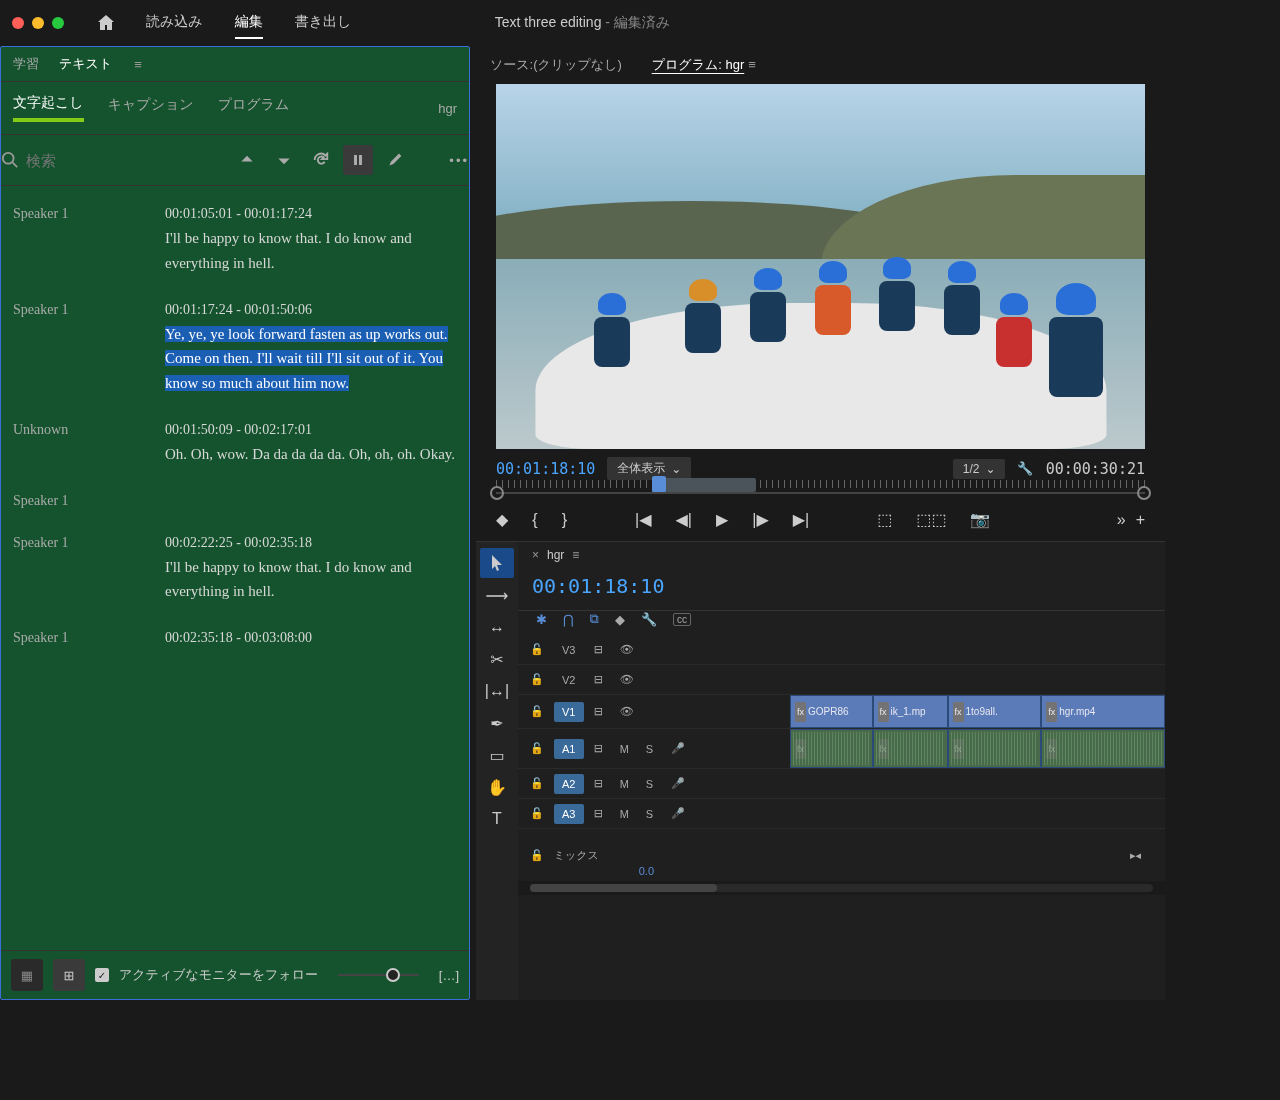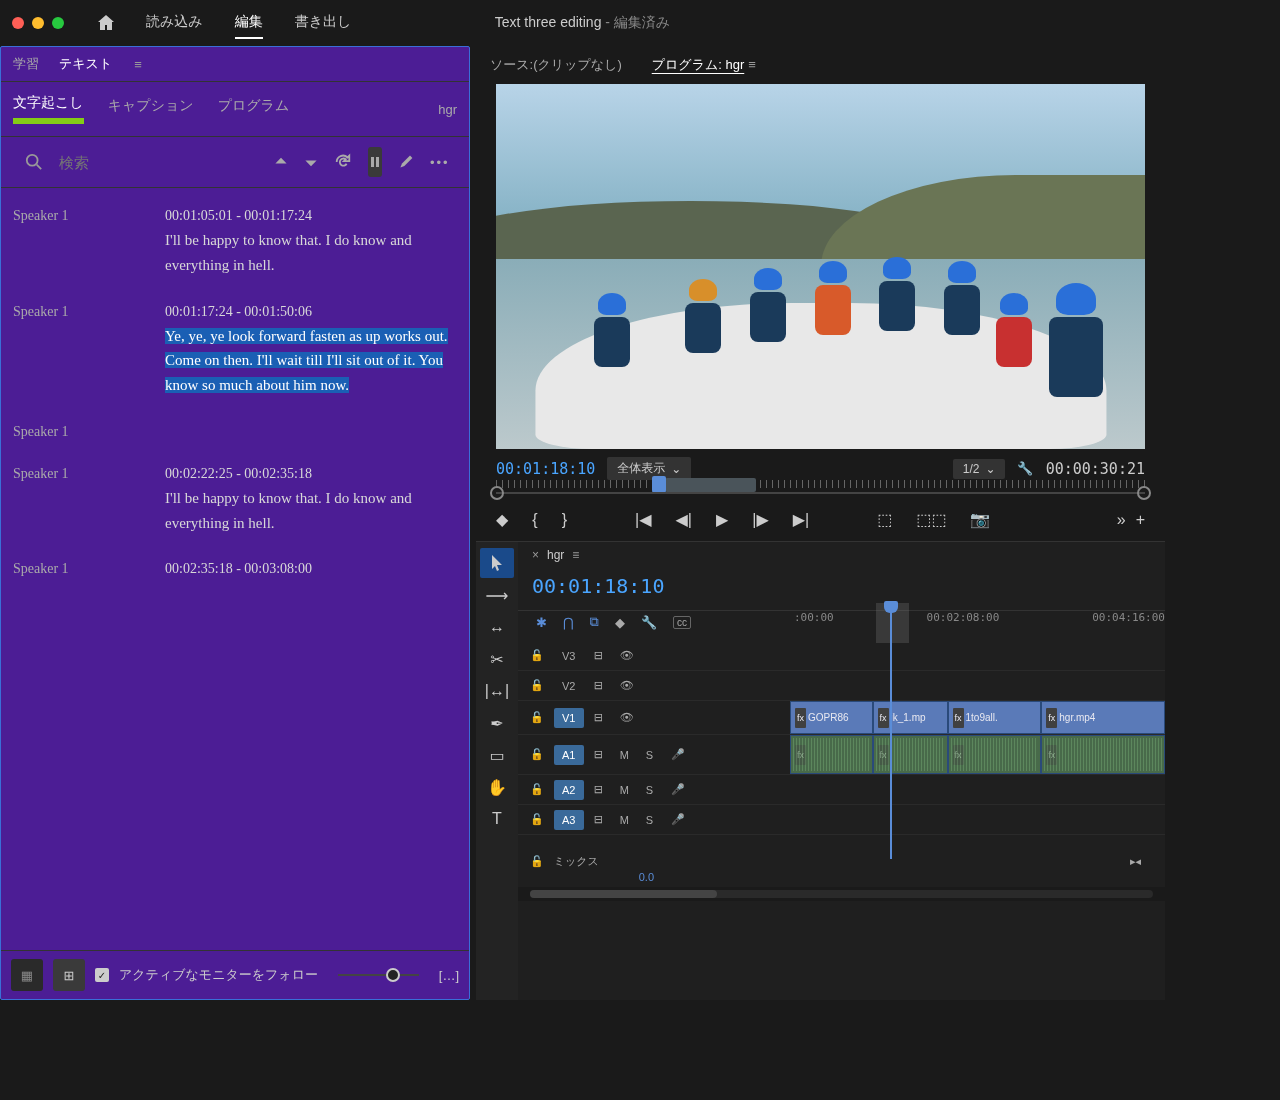--- a/index.html
+++ b/index.html
@@ -30,31 +30,31 @@
 .top-tab.active { color: #fff; border-bottom: 2px solid #fff; }
 .doc-title { position: absolute; left: 50%; transform: translateX(-50%); color: #ccc; font-size: 14px; }
 .doc-title .muted { color: #888; }
 .main { display: flex; height: calc(100% - 46px); }
 .left-panel {
   width: 470px;
   border: 1px solid #3a6fd8;
   border-radius: 2px;
   display: flex;
   flex-direction: column;
-  background: #4c1d95;
+  background: #14532d;
 }
 .panel-header { display: flex; align-items: center; gap: 20px; padding: 8px 12px; border-bottom: 1px solid #333; }
 .ph-item { color: #aaa; font-size: 13px; cursor: pointer; }
 .ph-item.active { color: #fff; }
 .ph-menu { margin-left: 2px; color: #999; }
 .sub-tabs { display: flex; gap: 24px; padding: 12px 12px; border-bottom: 1px solid #333; align-items: center; }
 .sub-tab { color: #aaa; font-size: 14px; cursor: pointer; padding-bottom: 6px; }
-.sub-tab.active { color: #fff; border-bottom: 6px solid #84cc16; text-align: center; }
+.sub-tab.active { color: #fff; border-bottom: 4px solid #84cc16; text-align: center; }
 .sub-right { margin-left: auto; color: #aaa; }
-.search-row { display: flex; align-items: center; gap: 16px; padding: 10px 24px; border-bottom: 1px solid #333; }
+.search-row { display: flex; align-items: center; gap: 7px; padding: 10px 0; border-bottom: 1px solid #333; }
 .search-input { flex: 0 0 120px; border: none; background: transparent; color: #999; font-size: 15px; outline: none; }
 .search-ico { color: #999; }
 .tool-ico { width: 30px; height: 30px; display: flex; align-items: center; justify-content: center; color: #aaa; cursor: pointer; border-radius: 3px; }
 .tool-ico.active { background: #3a3a3a; }
 .dots { margin-left: auto; letter-spacing: 2px; color: #aaa; }
 .transcript { flex: 1; overflow-y: auto; padding: 8px 0; font-family: Liberation Serif, serif; }
 .entry { display: flex; padding: 12px 12px 14px; gap: 12px; }
 .speaker { width: 140px; color: #aaa; font-size: 14px; flex-shrink: 0; }
 .et-content { flex: 1; }
 .timecode { color: #d8d8d8; font-size: 14px; margin-bottom: 4px; }
@@ -137,21 +137,21 @@
 .track-lock { cursor: pointer; }
 .track-label { width: 30px; text-align: center; border-radius: 2px; padding: 4px 2px; }
 .track-label.on { background: #3a6a9a; color: #fff; }
 .track-simple { width: 16px; cursor: pointer; }
 .track-content { flex: 1; position: relative; height: 100%; }
 .yellowbar { position: absolute; top: 0; left: 0; width: 100%; height: 3px; background: #d8d82a; }
 .clip { position: absolute; height: 100%; top: 0; border: 1px solid #2a4a7a; display: flex; align-items: center; padding: 0 4px; font-size: 10px; overflow: hidden; }
 .clip.vid { background: #5a7ab8; color: #e8e8f0; }
 .clip.aud { background: #486a4a; color: #d0e0d0; }
 .clip.aud .wave { position: absolute; inset: 2px; background: repeating-linear-gradient(90deg, #6a9a6a 0, #6a9a6a 1px, #486a4a 1px, #486a4a 3px); opacity: 0.6; }
-.clip .fx { font-size: 9px; background: #404040; padding: 5px 2px; margin-right: 2px; border-radius: 1px; }
+.clip .fx { font-size: 9px; background: #737373; padding: 5px 2px; margin-right: 2px; border-radius: 1px; }
 .track-mix { display: flex; align-items: center; gap: 10px; padding: 4px 12px; font-size: 11px; color: #aaa; }
 .mix-val { color: #5a8dd8; margin-left: 30px; margin-top: 32px; }
 .hscroll { height: 14px; background: #1a1a1a; padding: 3px 12px; }
 .hscroll-track { height: 8px; background: #2a2a2a; border-radius: 4px; position: relative; }
 .hscroll-thumb { position: absolute; left: 0; width: 30%; height: 100%; background: #444; border-radius: 4px; }
 
 svg { display: block; }
 </style>
 </head>
 <body>
@@ -236,20 +236,27 @@
         </div>
       </div>
       <div class="entry">
         <div class="speaker">Speaker 1</div>
         <div class="et-content">
           <div class="timecode">00:01:17:24 - 00:01:50:06</div>
           <div class="et-text highlighted"><span>Ye, ye, ye look forward fasten as up works out. Come on then. I'll wait till I'll sit out of it. You know so much about him now.</span></div>
         </div>
       </div>
       <div class="entry">
+        <div class="speaker">Unknown</div>
+        <div class="et-content">
+          <div class="timecode">00:01:50:09 - 00:02:17:01</div>
+          <div class="et-text">Oh. Oh, wow. Da da da da da. Oh, oh, oh. Okay.</div>
+        </div>
+      </div>
+      <div class="entry">
         <div class="speaker">Speaker 1</div>
       </div>
       <div class="entry">
         <div class="speaker">Speaker 1</div>
         <div class="et-content">
           <div class="timecode">00:02:22:25 - 00:02:35:18</div>
           <div class="et-text">I'll be happy to know that. I do know and everything in hell.</div>
         </div>
       </div>
       <div class="entry">
@@ -386,29 +393,20 @@
         <div class="tl-wrap">
         <div style="display:flex">
           <div class="tl-hicons" style="padding:0 14px 8px;width:272px;flex-shrink:0">
             <span class="tl-hicon" style="color:#5a8dd8">✱</span>
             <span class="tl-hicon" style="color:#5a8dd8">⋂</span>
             <span class="tl-hicon" style="color:#5a8dd8">⧉</span>
             <span class="tl-hicon">◆</span>
             <span class="tl-hicon">🔧</span>
             <span class="tl-hicon" style="border:1px solid #666;padding:0 3px;font-size:10px;border-radius:2px">cc</span>
           </div>
-          <div class="tl-ruler">
-            <div class="tl-ruler-labels">
-              <span>:00:00</span>
-              <span>00:02:08:00</span>
-              <span>00:04:16:00</span>
-            </div>
-            <div class="tl-region"></div>
-            <div class="tl-playhead"></div>
-          </div>
         </div>
 
         <div class="tracks">
           <div class="track">
             <div class="track-ctrl">
               <span class="track-lock">🔓</span>
               <span class="track-label">V3</span>
               <span class="track-simple">⊟</span>
               <span class="track-simple">👁</span>
             </div>

